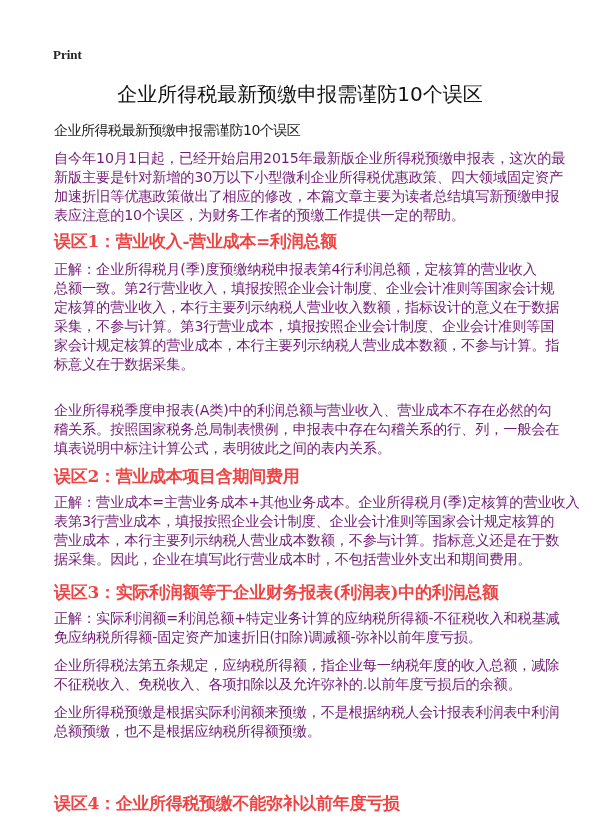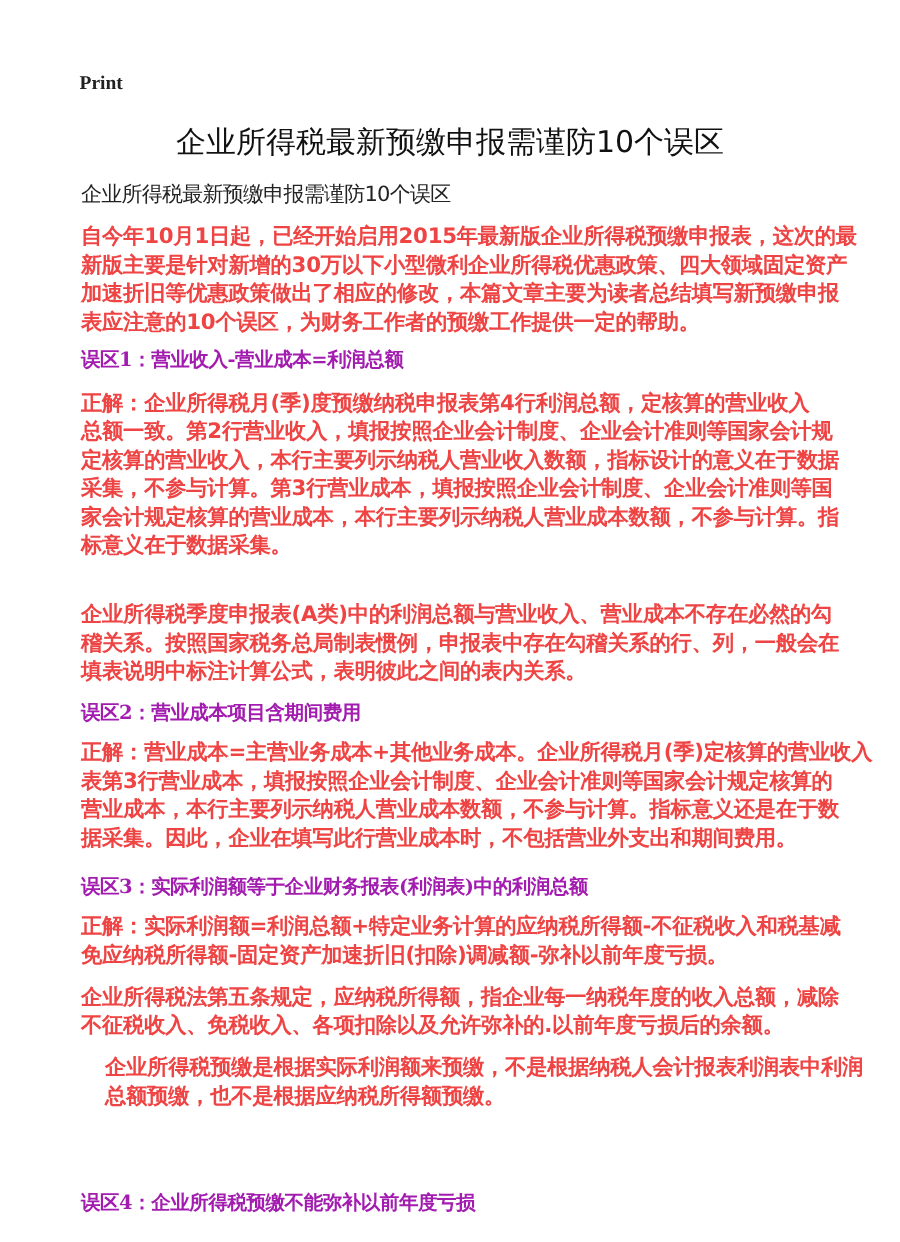--- a/index.html
+++ b/index.html
@@ -49,30 +49,29 @@
       position: absolute;
       left: 54px;
       width: 500px;
     }
     .para .line {
       display: block;
       font-size: 14.2px;
       line-height: 19px;
       height: 19px;
       white-space: nowrap;
-      color: #ef4444;
+      color: #701a75;
       letter-spacing: -0.15px;
-      font-weight: bold;
     }
     .heading {
       font-family: "DejaVu Serif", "Liberation Serif", serif;
       font-weight: bold;
-      font-size: 13px;
+      font-size: 17px;
       line-height: 18px;
-      color: #a21caf;
+      color: #ef4444;
       white-space: nowrap;
       letter-spacing: -0.3px;
     }
   </style>
 </head>
 <body>
 
 <div class="print-label">Print</div>
 
 <h1 class="doc-title">企业所得税最新预缴申报需谨防10个误区</h1>
@@ -117,18 +116,18 @@
 <div class="block para" style="top:609px;">
   <span class="line">正解：实际利润额=利润总额+特定业务计算的应纳税所得额-不征税收入和税基减</span>
   <span class="line">免应纳税所得额-固定资产加速折旧(扣除)调减额-弥补以前年度亏损。</span>
 </div>
 
 <div class="block para" style="top:656px;">
   <span class="line">企业所得税法第五条规定，应纳税所得额，指企业每一纳税年度的收入总额，减除</span>
   <span class="line">不征税收入、免税收入、各项扣除以及允许弥补的.以前年度亏损后的余额。</span>
 </div>
 
-<div class="block para" style="top:703px;margin-left:16px;">
+<div class="block para" style="top:703px;">
   <span class="line">企业所得税预缴是根据实际利润额来预缴，不是根据纳税人会计报表利润表中利润</span>
   <span class="line">总额预缴，也不是根据应纳税所得额预缴。</span>
 </div>
 
 <div class="block heading" style="top:765px;margin-top:29px;">误区4：企业所得税预缴不能弥补以前年度亏损</div>
 
 </body></html>

